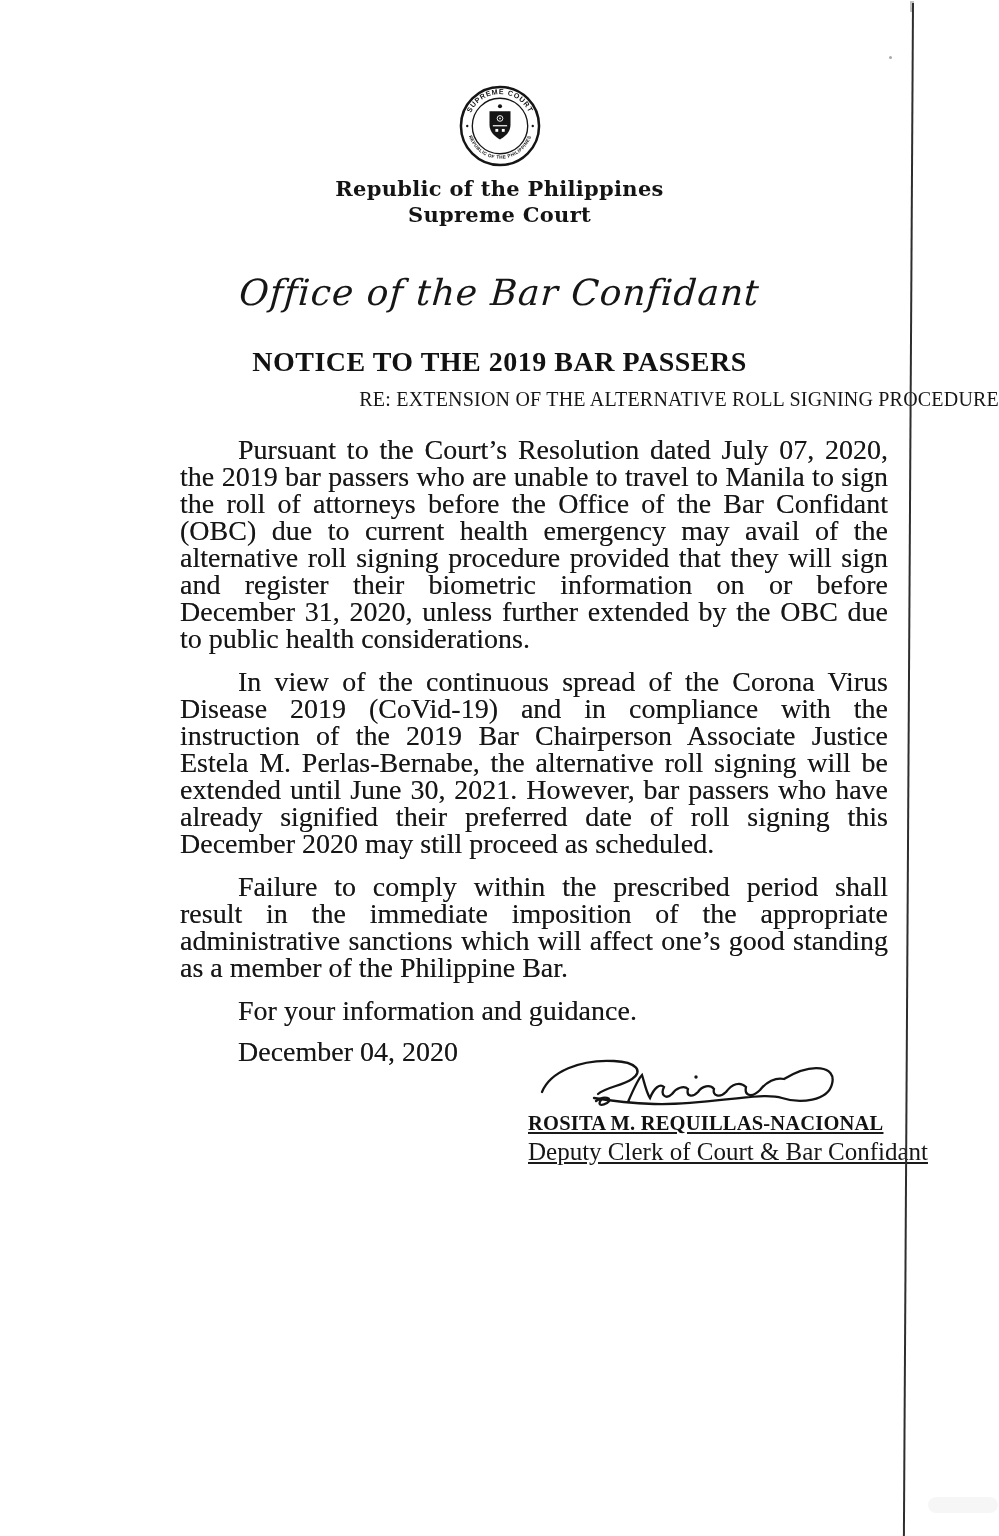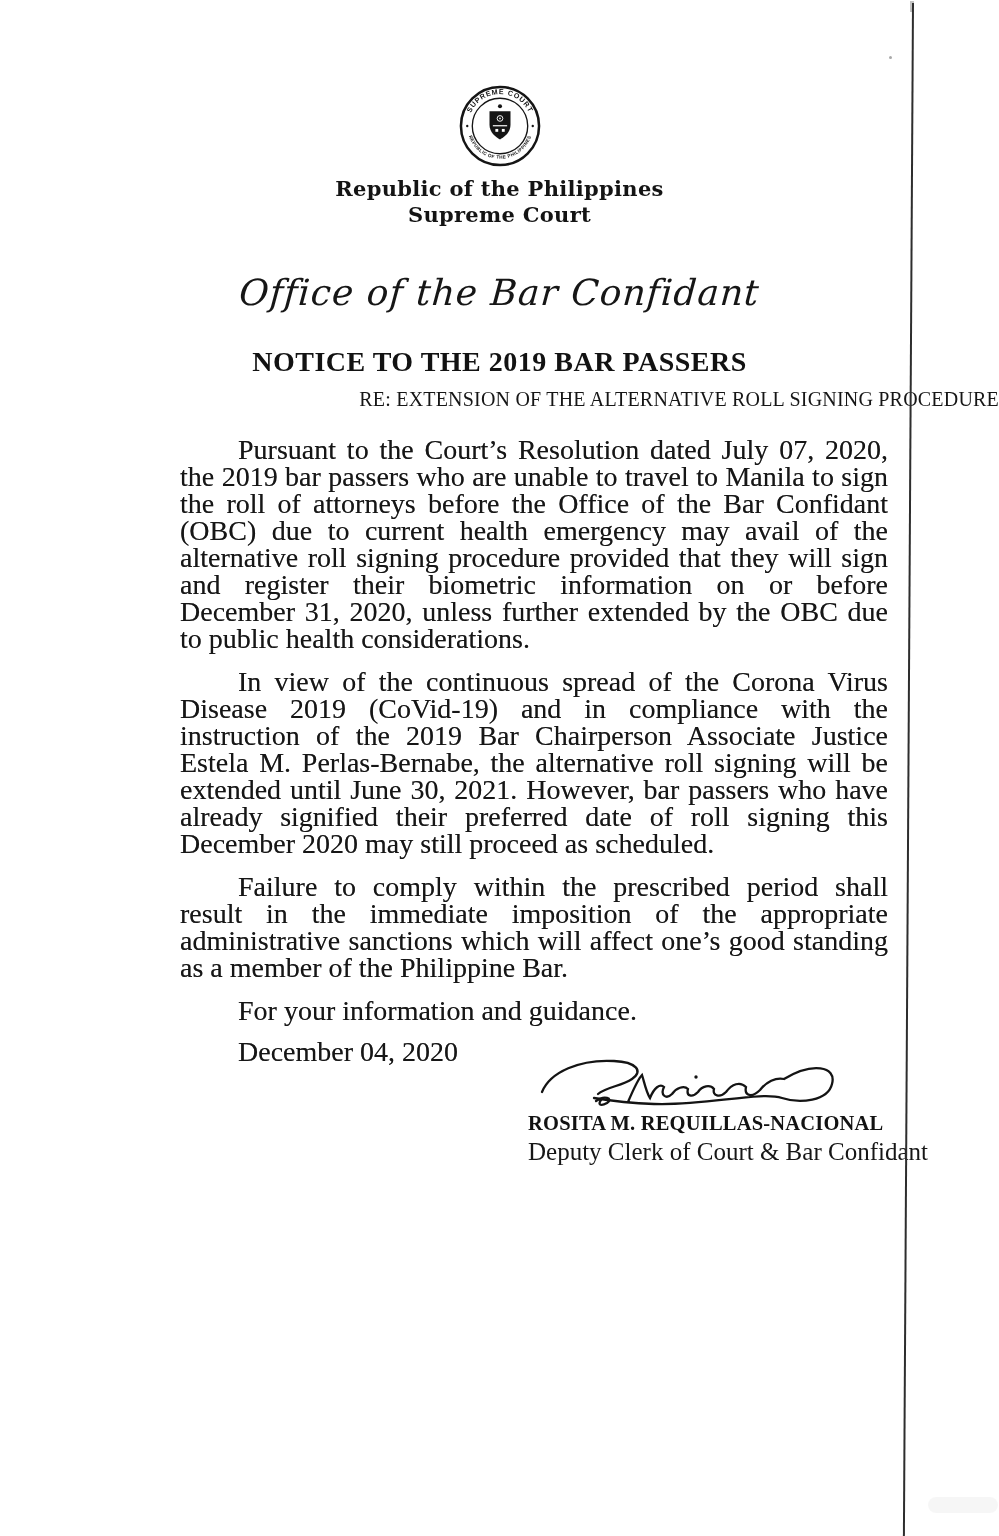--- a/index.html
+++ b/index.html
@@ -86,20 +86,21 @@
   .closing-line { margin-bottom: 14px !important; }
   .date-line { margin-top: 14px !important; }
 
   
   .signature-block {
     position: absolute;
     top: 1112px;
     left: 528px;
     width: 326px;
     text-align: center;
+    text-decoration: underline;
   }
   .sig-svg {
     position: absolute;
     top: -58px;
     left: 8px;
   }
   .sig-name {
     font-size: 20.5px;
     font-weight: bold;
     letter-spacing: 0.2px;

